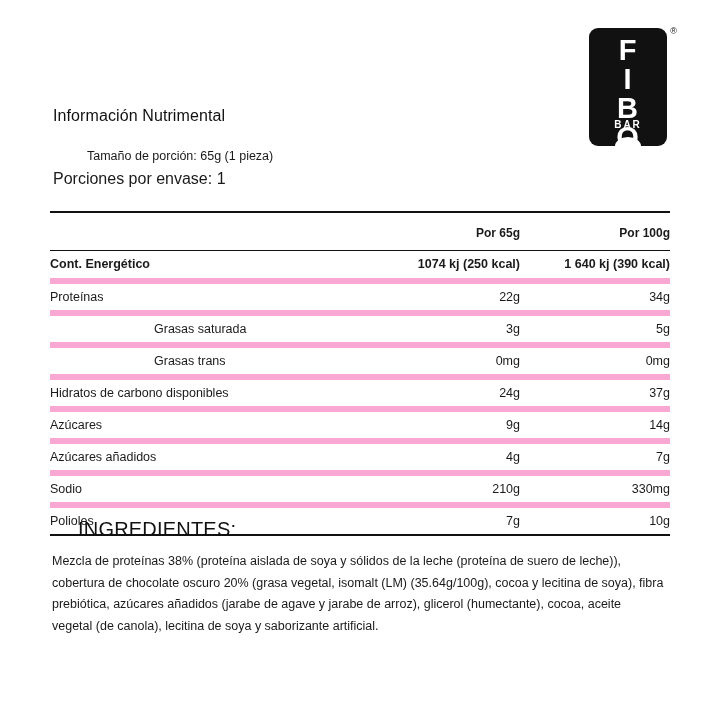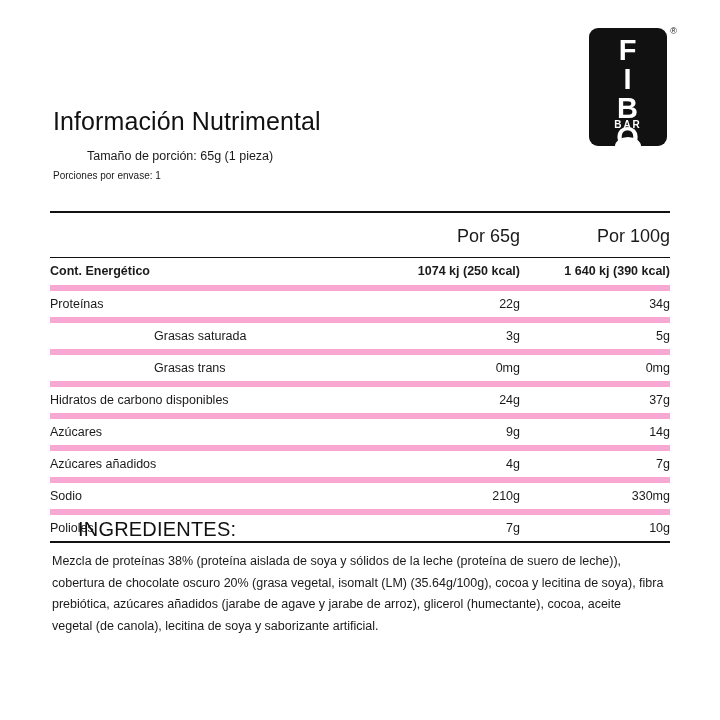--- a/index.html
+++ b/index.html
@@ -76,38 +76,38 @@
     right: -10px;
     font-size: 9px;
     color: #111;
   }
 
   
   .title {
     position: absolute;
     left: 53px;
     top: 107px;
-    font-size: 25px;
+    font-size: 16px;
     font-weight: 400;
     letter-spacing: 0.1px;
     color: #111;
   }
   .sub1 {
     position: absolute;
     left: 53px;
     top: 149px;
     font-size: 12.5px;
     color: #1a1a1a;
     margin-left: 34px;
   }
   .sub2 {
     position: absolute;
     left: 53px;
     top: 170px;
-    font-size: 10px;
+    font-size: 16px;
     color: #1a1a1a;
   }
 
   
   .table-wrap {
     position: absolute;
     left: 50px;
     top: 211px;
     width: 620px;
   }
@@ -122,21 +122,22 @@
   }
   .col-label { text-align: left; padding-left: 4px; }
   .col-a, .col-b { text-align: right; }
   .col-a { width: 165px; padding-right: 18px; }
   .col-b { width: 150px; padding-right: 16px; }
 
   tr.head-rule td { border-top: 2px solid #111; height: 1px; padding: 0; }
   tr.colhead td {
     padding-top: 13px;
     padding-bottom: 10px;
-    font-size: 18px;
+    font-size: 12px;
+    font-weight: bold;
   }
   tr.energy td {
     padding-top: 6px;
     padding-bottom: 7px;
     font-weight: 700;
     border-top: 1.5px solid #111;
   }
   tr.data td {
     padding-top: 6px;
     padding-bottom: 6px;

